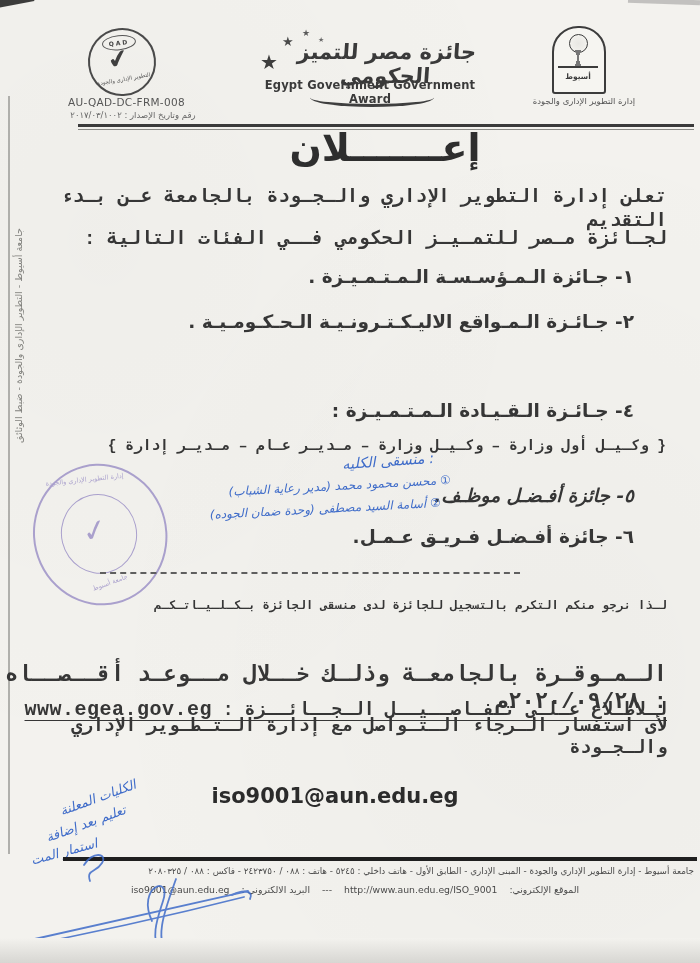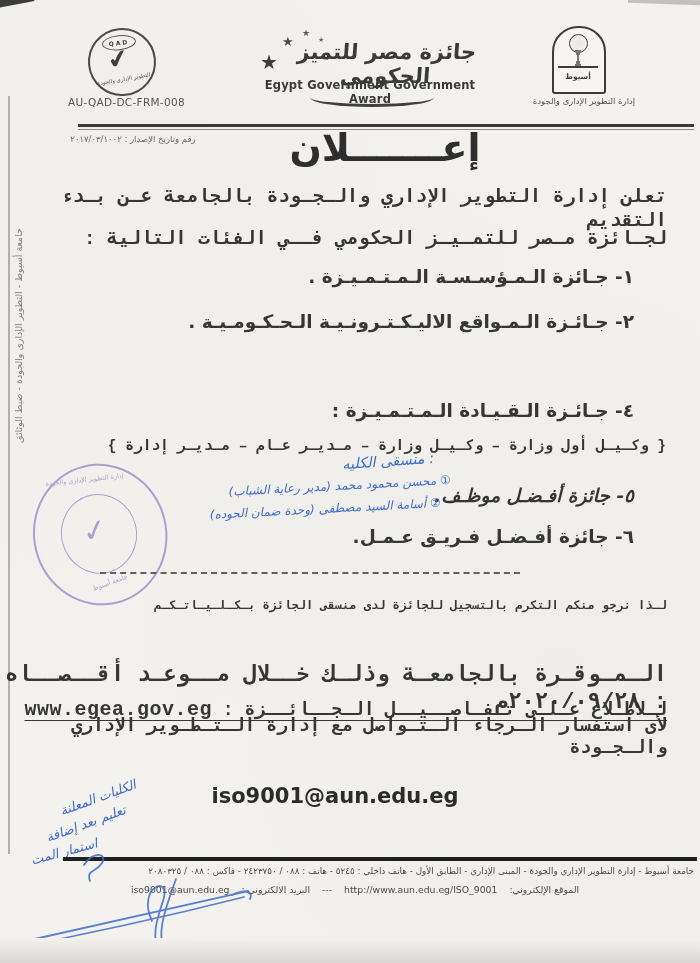--- a/index.html
+++ b/index.html
@@ -21,21 +21,21 @@
   #bottom-shade{left:0;top:938px;width:700px;height:25px;background:linear-gradient(#f3f2ee,#d7d6d2);}
   #margin-vtext{left:-152px;top:330px;width:340px;text-align:center;transform:rotate(-90deg);
     font-size:9.5px;color:#82827e;letter-spacing:1px;}
   
   #qad-logo{left:88px;top:28px;width:64px;height:64px;border:2.5px solid #4a4a4a;border-radius:50%;transform:rotate(-6deg);}
   #qad-top{position:absolute;left:14px;top:5px;width:32px;height:13px;border:1px solid #555;border-radius:50%;
     font-size:6px;font-weight:bold;color:#444;text-align:center;line-height:13px;letter-spacing:2px;}
   #qad-check{position:absolute;left:18px;top:14px;font-size:25px;color:#3f3f3f;transform:rotate(-8deg);}
   #qad-arc{position:absolute;left:0;top:46px;width:64px;text-align:center;font-size:5.5px;color:#555;transform:rotate(-4deg);}
   #qad-code{left:68px;top:96px;width:136px;font-size:10.5px;color:#555;letter-spacing:.3px;}
-  #qad-issue{left:58px;top:110px;width:150px;text-align:center;font-size:8.5px;color:#666;margin-top:24px;}
+  #qad-issue{left:58px;top:110px;width:150px;text-align:center;font-size:8.5px;color:#666;}
   #egea{left:252px;top:26px;width:236px;height:84px;}
   .star1{position:absolute;left:8px;top:24px;font-size:20px;color:#3d3d3d;}
   .star2{position:absolute;left:30px;top:8px;font-size:13px;color:#4a4a4a;}
   .star3{position:absolute;left:50px;top:2px;font-size:9px;color:#5a5a5a;}
   .star4{position:absolute;left:66px;top:10px;font-size:7px;color:#6a6a6a;}
   #egea-ar{position:absolute;left:34px;top:14px;width:200px;text-align:center;
     font-size:21px;font-weight:bold;color:#3a3a3a;transform:skewX(-4deg);}
   #egea-en{position:absolute;left:0px;top:52px;width:236px;text-align:center;
     font-size:11.5px;font-weight:bold;color:#3a3a3a;letter-spacing:.2px;}
   #egea-swoosh{position:absolute;left:58px;top:62px;width:124px;height:16px;

